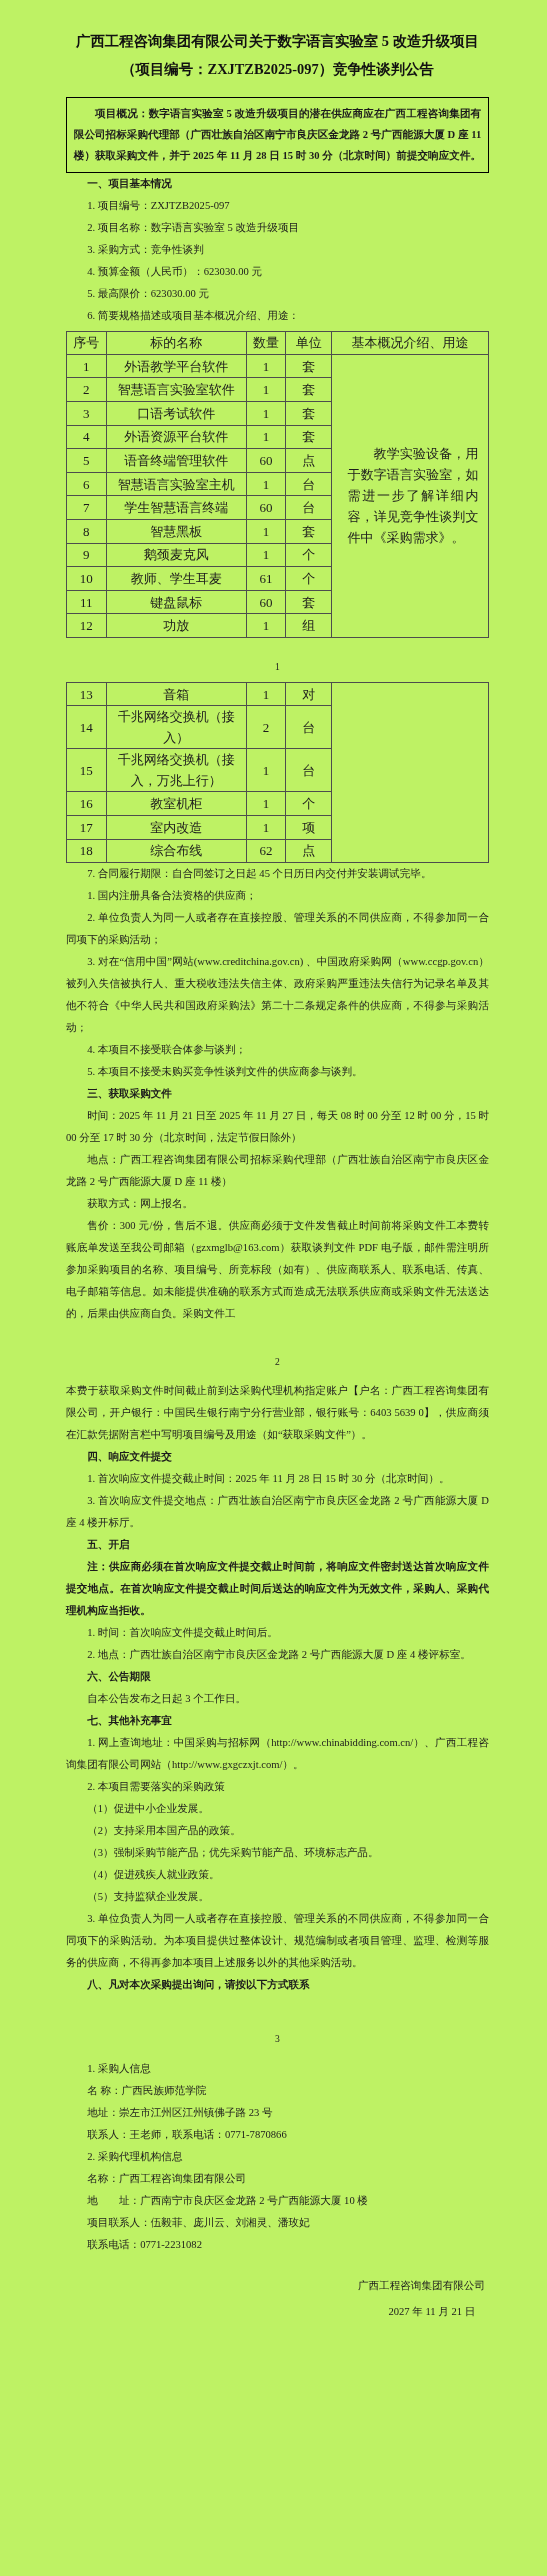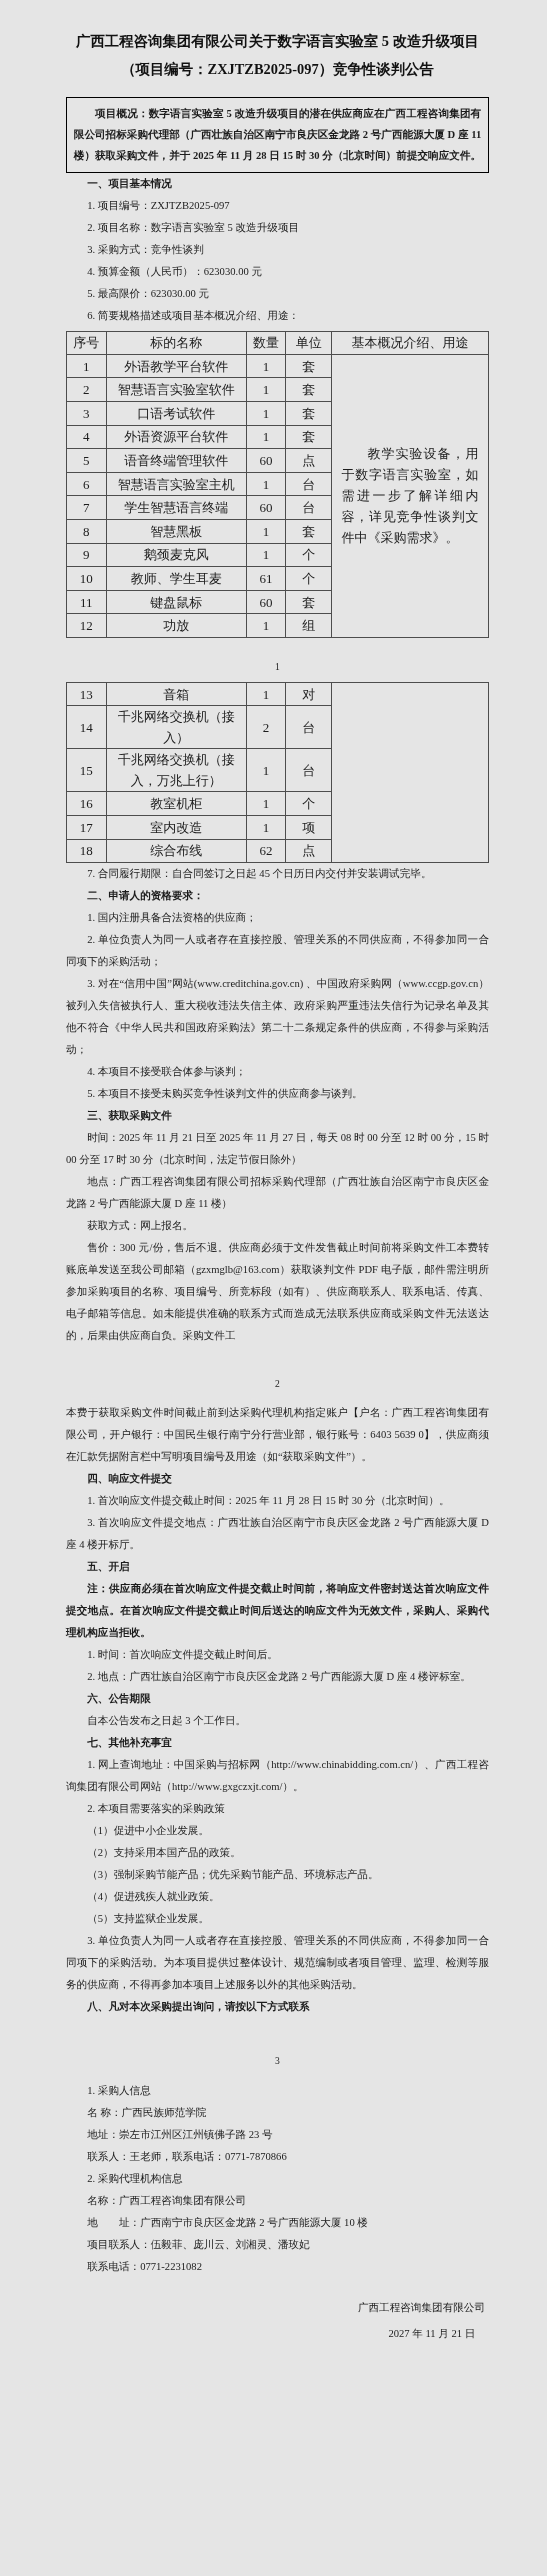--- a/index.html
+++ b/index.html
@@ -1,20 +1,20 @@
 <!DOCTYPE html>
 <html style="font-size:11px"><head>
 <meta charset="utf-8">
 <style>
   html,body { margin:0; padding:0; background:#ffffff; }
   .page {
     position:relative;
     width:548px;
     height:2576px;
-    background:#e5e5e5;
+    background:#bef264;
     color:#1c1c1c;
     font-family:"Liberation Serif", serif;
     overflow:hidden;
     margin:0 auto;
   }
   .content { padding:27px 59px 0 66px; }
 
   .title {
     text-align:center;
     font-weight:bold;
@@ -73,21 +73,21 @@
     line-height:21px;
     overflow:hidden;
   }
   table.goods-table td.head { height:22px; }
   table.goods-table td.note-cell {
     text-align:justify;
     padding:0 9.6px;
     line-height:21px;
     vertical-align:middle;
   }
-  table.goods-table td.note-cell .note-inner { text-indent:2em; }
+  table.goods-table td.note-cell .note-inner { text-indent:2em;margin-left:6px; }
 
   .sign-block { margin-top:19px; }
   .sign-line {
     text-align:right;
     font-size:10.6px;
     line-height:22.6px;
     margin:4px;
   }
   .sign-line.date { padding-right:9.6px; }
 </style>
@@ -250,21 +250,20 @@
             </tr>
             <tr>
               <td>18</td>
               <td>综合布线</td>
               <td>62</td>
               <td>点</td>
             </tr>
           </tbody>
         </table>
         <p class="doc">7. 合同履行期限：自合同签订之日起 45 个日历日内交付并安装调试完毕。</p>
-        <p class="doc h">二、申请人的资格要求：</p>
         <p class="doc">1. 国内注册具备合法资格的供应商；</p>
         <p class="doc">2. 单位负责人为同一人或者存在直接控股、管理关系的不同供应商，不得参加同一合同项下的采购活动；</p>
         <p class="doc">3. 对在“信用中国”网站(www.creditchina.gov.cn) 、中国政府采购网（www.ccgp.gov.cn）被列入失信被执行人、重大税收违法失信主体、政府采购严重违法失信行为记录名单及其他不符合《中华人民共和国政府采购法》第二十二条规定条件的供应商，不得参与采购活动；</p>
         <p class="doc">4. 本项目不接受联合体参与谈判；</p>
         <p class="doc">5. 本项目不接受未购买竞争性谈判文件的供应商参与谈判。</p>
         <p class="doc h">三、获取采购文件</p>
         <p class="doc">时间：2025 年 11 月 21 日至 2025 年 11 月 27 日，每天 08 时 00 分至 12 时 00 分，15 时 00 分至 17 时 30 分（北京时间，法定节假日除外）</p>
         <p class="doc">地点：广西工程咨询集团有限公司招标采购代理部（广西壮族自治区南宁市良庆区金龙路 2 号广西能源大厦 D 座 11 楼）</p>
         <p class="doc">获取方式：网上报名。</p>
         <p class="doc">售价：300 元/份，售后不退。供应商必须于文件发售截止时间前将采购文件工本费转账底单发送至我公司邮箱（gzxmglb@163.com）获取谈判文件 PDF 电子版，邮件需注明所参加采购项目的名称、项目编号、所竞标段（如有）、供应商联系人、联系电话、传真、电子邮箱等信息。如未能提供准确的联系方式而造成无法联系供应商或采购文件无法送达的，后果由供应商自负。采购文件工</p>

